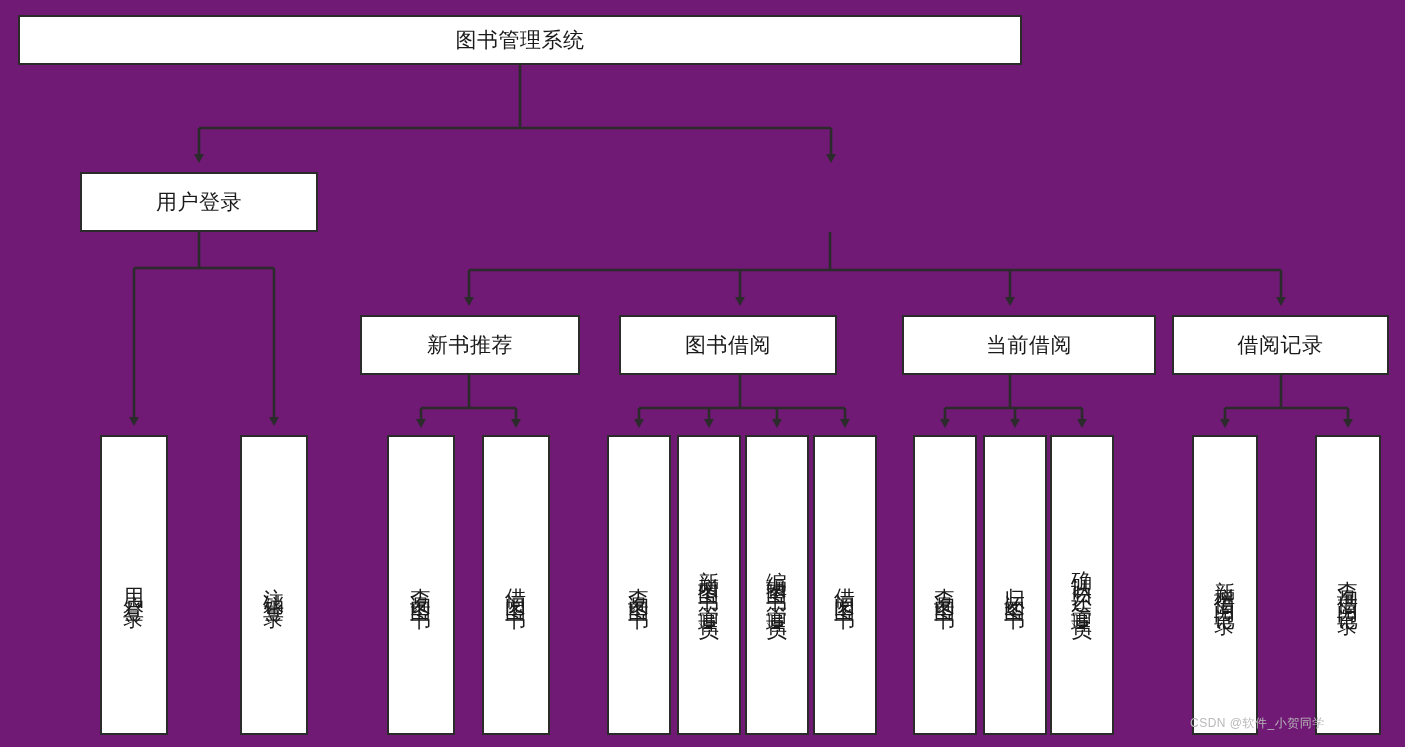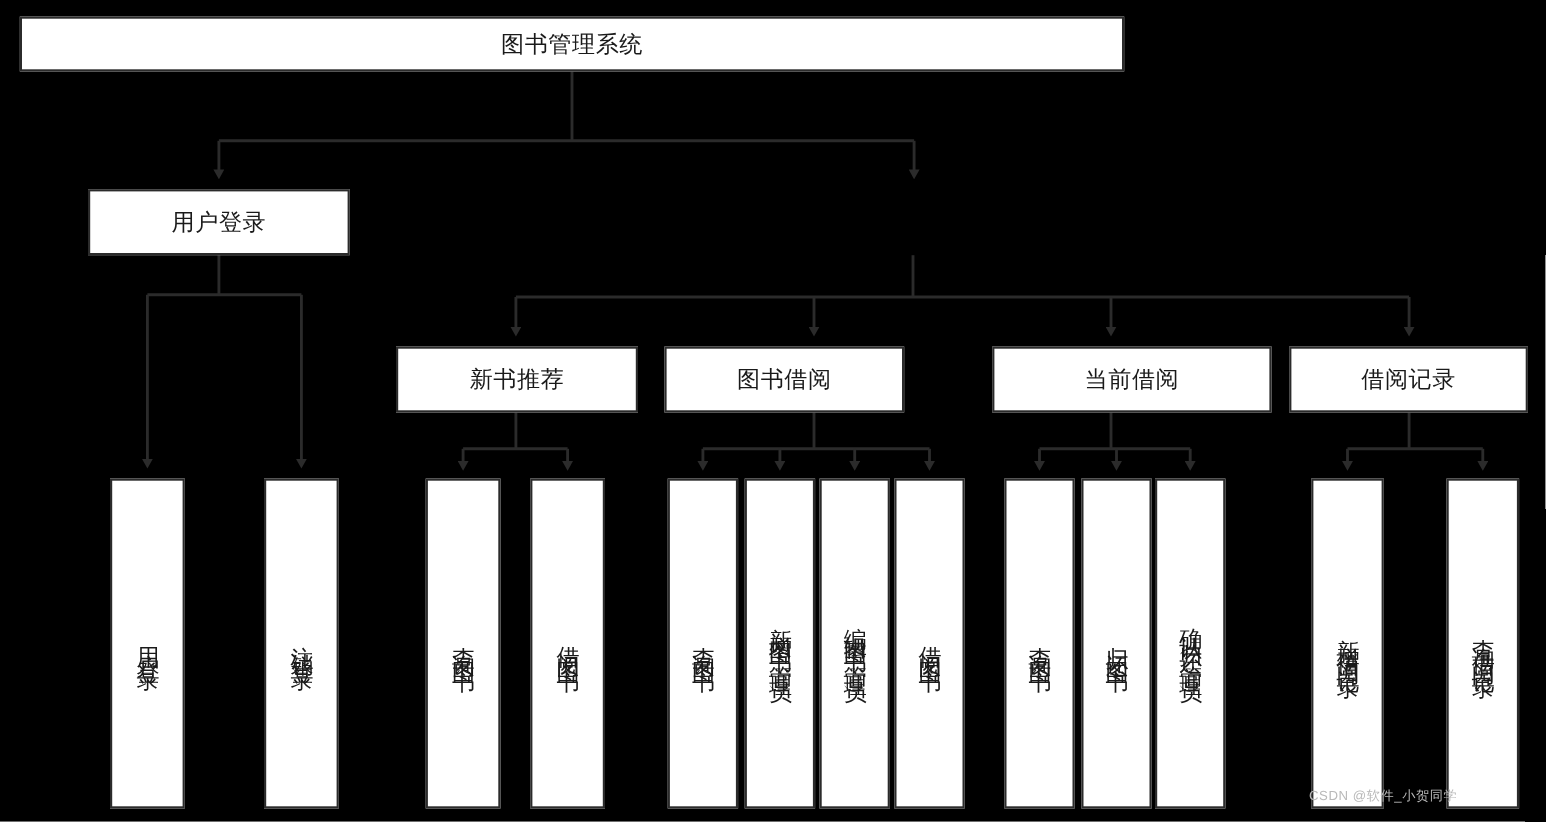--- a/index.html
+++ b/index.html
@@ -7,21 +7,21 @@
     padding: 0;
     background: #ffffff;
   }
   body {
     font-family: "Liberation Sans", "DejaVu Sans", sans-serif;
   }
   #canvas {
     position: relative;
     width: 1405px;
     height: 747px;
-    background: #000000;
+    background: #701a75;
     overflow: hidden;
   }
   #wires {
     position: absolute;
     left: 0;
     top: 0;
     width: 1405px;
     height: 747px;
     pointer-events: none;
   }
@@ -125,21 +125,21 @@
     <span class="htext">图书管理系统</span>
   </div>
 
   <div class="node h" style="left:80px; top:172px; width:238px; height:60px;">
     <span class="htext">用户登录</span>
   </div>
 
   <div class="node h" style="left:360px; top:315px; width:220px; height:60px;">
     <span class="htext">新书推荐</span>
   </div>
-  <div class="node h" style="left:604px; top:315px; width:218px; height:60px;">
+  <div class="node h" style="left:619px; top:315px; width:218px; height:60px;">
     <span class="htext">图书借阅</span>
   </div>
   <div class="node h" style="left:902px; top:315px; width:254px; height:60px;">
     <span class="htext">当前借阅</span>
   </div>
   <div class="node h" style="left:1172px; top:315px; width:217px; height:60px;">
     <span class="htext">借阅记录</span>
   </div>
 
   <div class="node leaf" style="left:100px; top:435px; width:68px; height:300px;">

